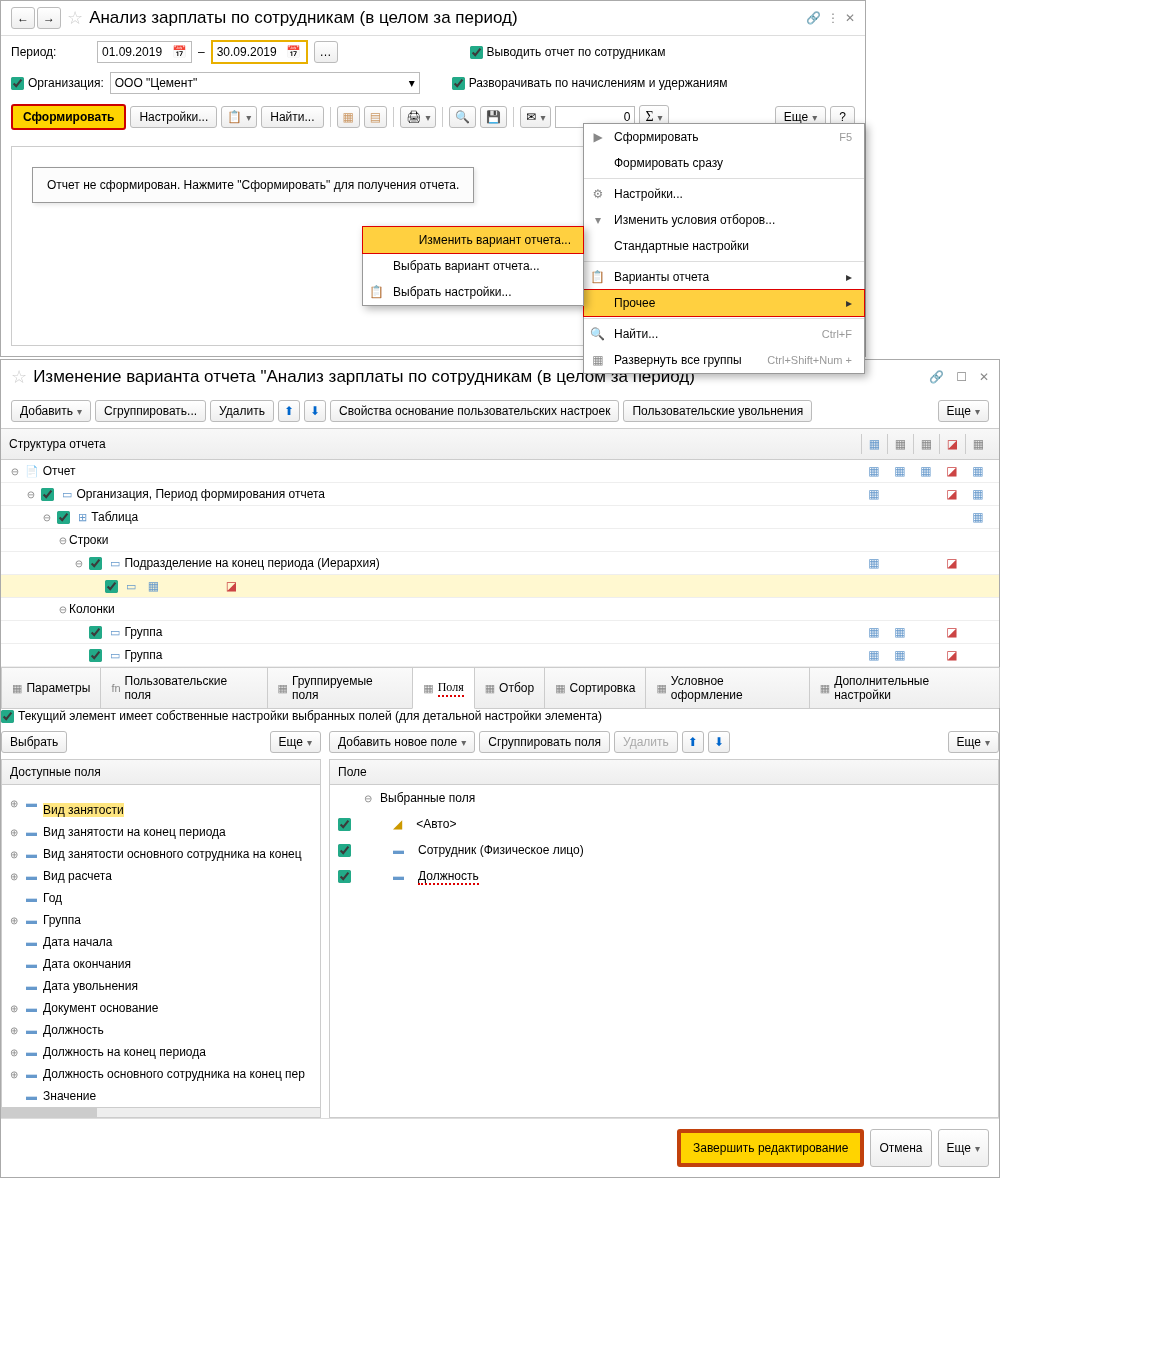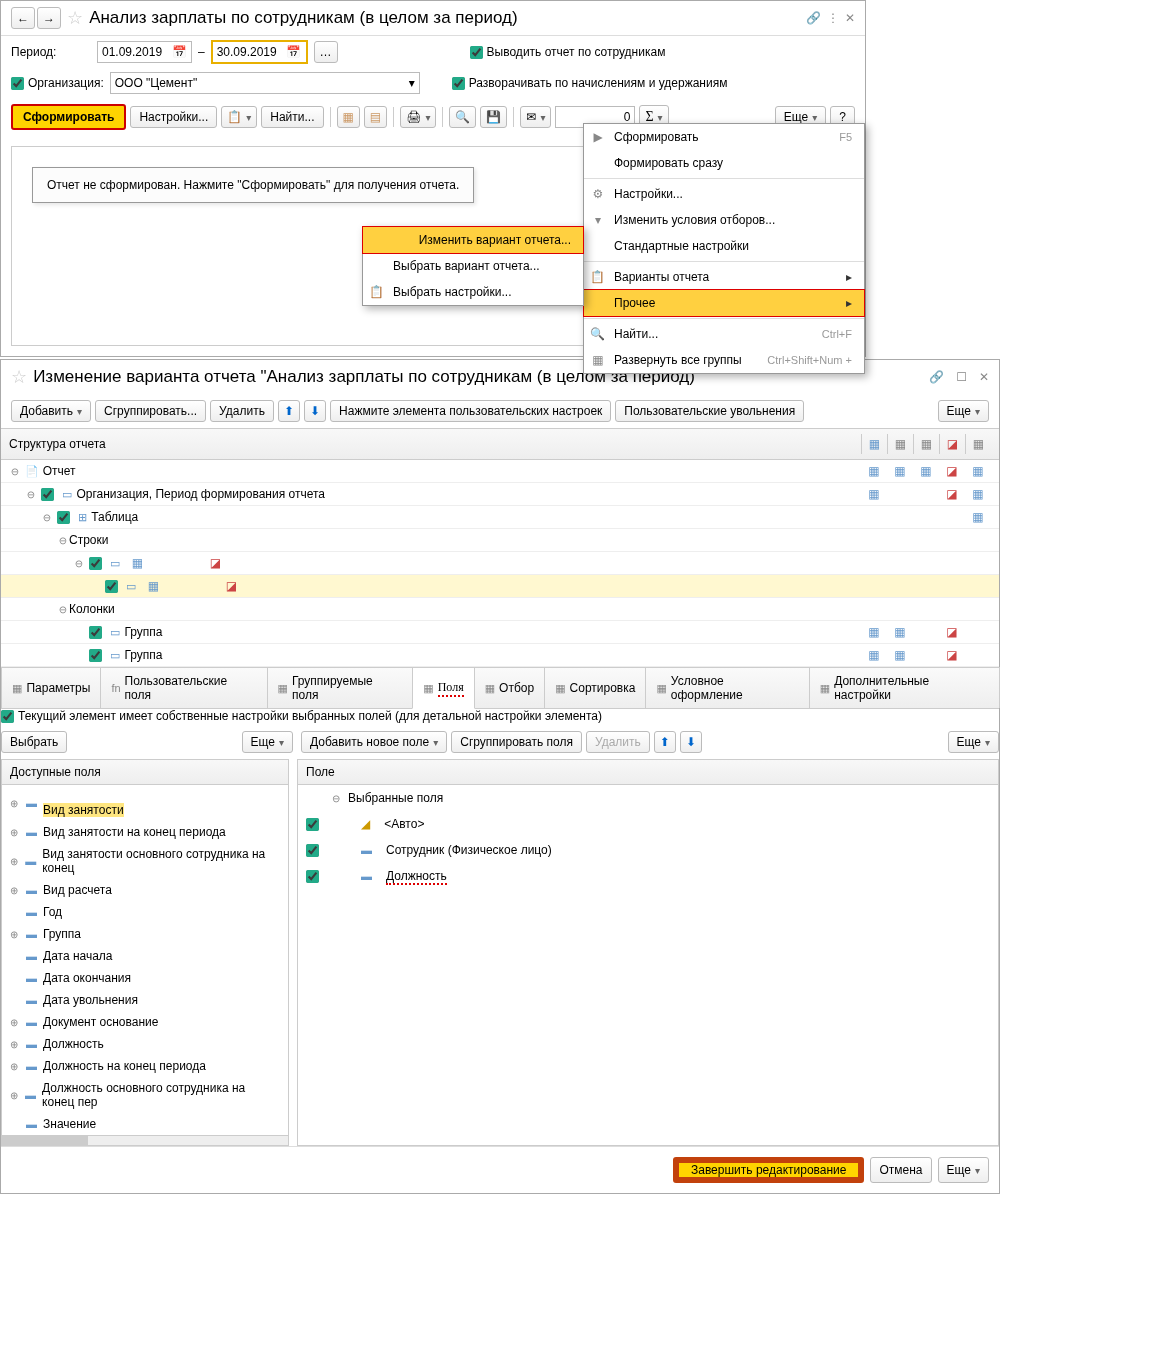--- a/index.html
+++ b/index.html
@@ -4,21 +4,21 @@
 <style>
   * { box-sizing: border-box; margin: 0; padding: 0; font-family: Arial, sans-serif; font-size: 12px; }
   body { background: #fff; width: 1151px; }
   .window { border: 1px solid #aaa; background: #fff; margin-bottom: 2px; position: relative; }
   .titlebar { display: flex; align-items: center; padding: 6px 10px; border-bottom: 1px solid #ddd; gap: 6px; }
   .titlebar h1 { font-size: 17px; font-weight: normal; flex: 1; }
   .nav-arrows { display: flex; gap: 2px; }
   .btn { border: 1px solid #bbb; background: linear-gradient(#fff,#eee); padding: 3px 8px; border-radius: 3px; cursor: pointer; display: inline-flex; align-items: center; gap: 4px; min-height: 22px; }
   .btn.icon-only { padding: 3px 5px; }
   .btn.primary { background: #ffd400; border: 2px solid #c00; font-weight: bold; padding: 4px 10px; }
-  .btn.primary2 { background: #ffd400; border: 6px solid #c2410c; font-weight: normal; padding: 0 12px; }
+  .btn.primary2 { background: #ffd400; border: 4px solid #c2410c; font-weight: normal; padding: 8px 12px; }
   .row { display: flex; align-items: center; gap: 6px; padding: 4px 10px; }
   .label { min-width: 80px; }
   .date-wrap { display: flex; align-items: center; border: 1px solid #bbb; }
   .date-wrap.hl { border: 2px solid #e8b000; }
   .date-wrap input { border: none; width: 70px; padding: 3px 4px; }
   .date-wrap .cal { padding: 0 4px; color: #888; }
   .org-select { border: 1px solid #bbb; padding: 3px 4px; width: 310px; display: flex; justify-content: space-between; }
   .checkbox { display: inline-flex; align-items: center; gap: 4px; }
   .checkbox input { accent-color: #2a8; }
   .toolbar { display: flex; align-items: center; gap: 4px; padding: 6px 10px; flex-wrap: wrap; }
@@ -60,21 +60,21 @@
   .tree-row .row-icons span.red { color: #c44; }
   
   .tabs { display: flex; border-bottom: 1px solid #ccc; background: #f5f5f5; }
   .tab { padding: 6px 10px; border: 1px solid #ccc; border-bottom: none; margin-right: -1px; background: linear-gradient(#fafafa,#eee); cursor: pointer; display: flex; align-items: center; gap: 4px; }
   .tab.active { background: #fff; border-bottom: 1px solid #fff; margin-bottom: -1px; }
   .tab .tab-icon { color: #888; font-size: 11px; }
   .tab.active .dotted { border-bottom: 2px dotted #d00; font-family: Liberation Serif, serif; }
   
   .panel { }
   .two-col { display: flex; gap: 8px; }
-  .col-left { width: 288px; border: 1px solid #ccc; }
+  .col-left { width: 320px; border: 1px solid #ccc; }
   .col-right { flex: 1; border: 1px solid #ccc; }
   .col-header { background: linear-gradient(#f8f8f8,#eee); border-bottom: 1px solid #ccc; padding: 5px 8px; }
   .list { max-height: 350px; overflow-y: auto; }
   .list-row { display: flex; align-items: center; padding: 4px 8px; gap: 6px; }
   .list-row .expander { width: 10px; color: #888; font-size: 10px; }
   .list-row .dash { color: #69c; font-size: 11px; }
   .list-row.hl span.txt { background: #ffe680; margin-top: 14px; }
   .scrollbar { height: 10px; background: #eee; border-top: 1px solid #ccc; position: relative; }
   .scrollbar .thumb { position: absolute; left: 0; width: 30%; height: 100%; background: #ccc; }
   
@@ -254,21 +254,21 @@
   <div class="toolbar">
     <button class="btn dropdown-caret">Добавить</button>
     <button class="btn">Сгруппировать...</button>
     <button class="btn">Удалить</button>
     <button class="btn icon-only">
         <span style="color:#06c">⬆</span>
       </button>
     <button class="btn icon-only">
         <span style="color:#06c">⬇</span>
       </button>
-    <button class="btn">Нажмите элемента пользовательских настроек</button>
+    <button class="btn">Свойства основание пользовательских настроек</button>
     <button class="btn">Пользовательские увольнения</button>
     <div style="flex:1"></div>
     <button class="btn dropdown-caret">Еще</button>
   </div>
 
   <div class="tree">
     <div class="tree-header">
       <span class="th-label">Структура отчета</span>
       <span class="th-icons">
         <span style="color:#69c">▦</span>
@@ -328,20 +328,21 @@
       <span class="label-text">Строки</span>
     </div>
     <div class="tree-row">
       <span class="indent"></span>
         <span class="indent"></span>
         <span class="indent"></span>
         <span class="indent"></span>
       <span class="expander">⊖</span>
       <input type="checkbox" class="chk" checked="" style="">
       <span class="node-icon">▭</span>
+      <span class="label-text">Подразделение на конец периода (Иерархия)</span>
       <span class="row-icons">
           <span>▦</span>
           <span></span>
           <span></span>
           <span class="red">◪</span>
           <span></span>
         </span>
     </div>
     <div class="tree-row highlight">
       <span class="indent"></span>
@@ -438,21 +439,21 @@
       </div>
   </div>
 
   <div class="panel">
     <label class="checkbox" style="margin-bottom:8px;display:flex;">
       <input type="checkbox" checked="" style="">
       <span>Текущий элемент имеет собственные настройки выбранных полей (для детальной настройки элемента)</span>
     </label>
 
     <div style="display:flex; gap:8px; margin-bottom:6px;">
-      <div style="width:292px; display:flex; gap:4px;">
+      <div style="width:320px; display:flex; gap:4px;">
         <button class="btn">Выбрать</button>
         <div style="flex:1"></div>
         <button class="btn dropdown-caret">Еще</button>
       </div>
       <div style="flex:1; display:flex; gap:4px;">
         <button class="btn dropdown-caret">Добавить новое поле</button>
         <button class="btn">Сгруппировать поля</button>
         <button class="btn" style="color:#aaa">Удалить</button>
         <button class="btn icon-only">
             <span style="color:#06c">⬆</span>

